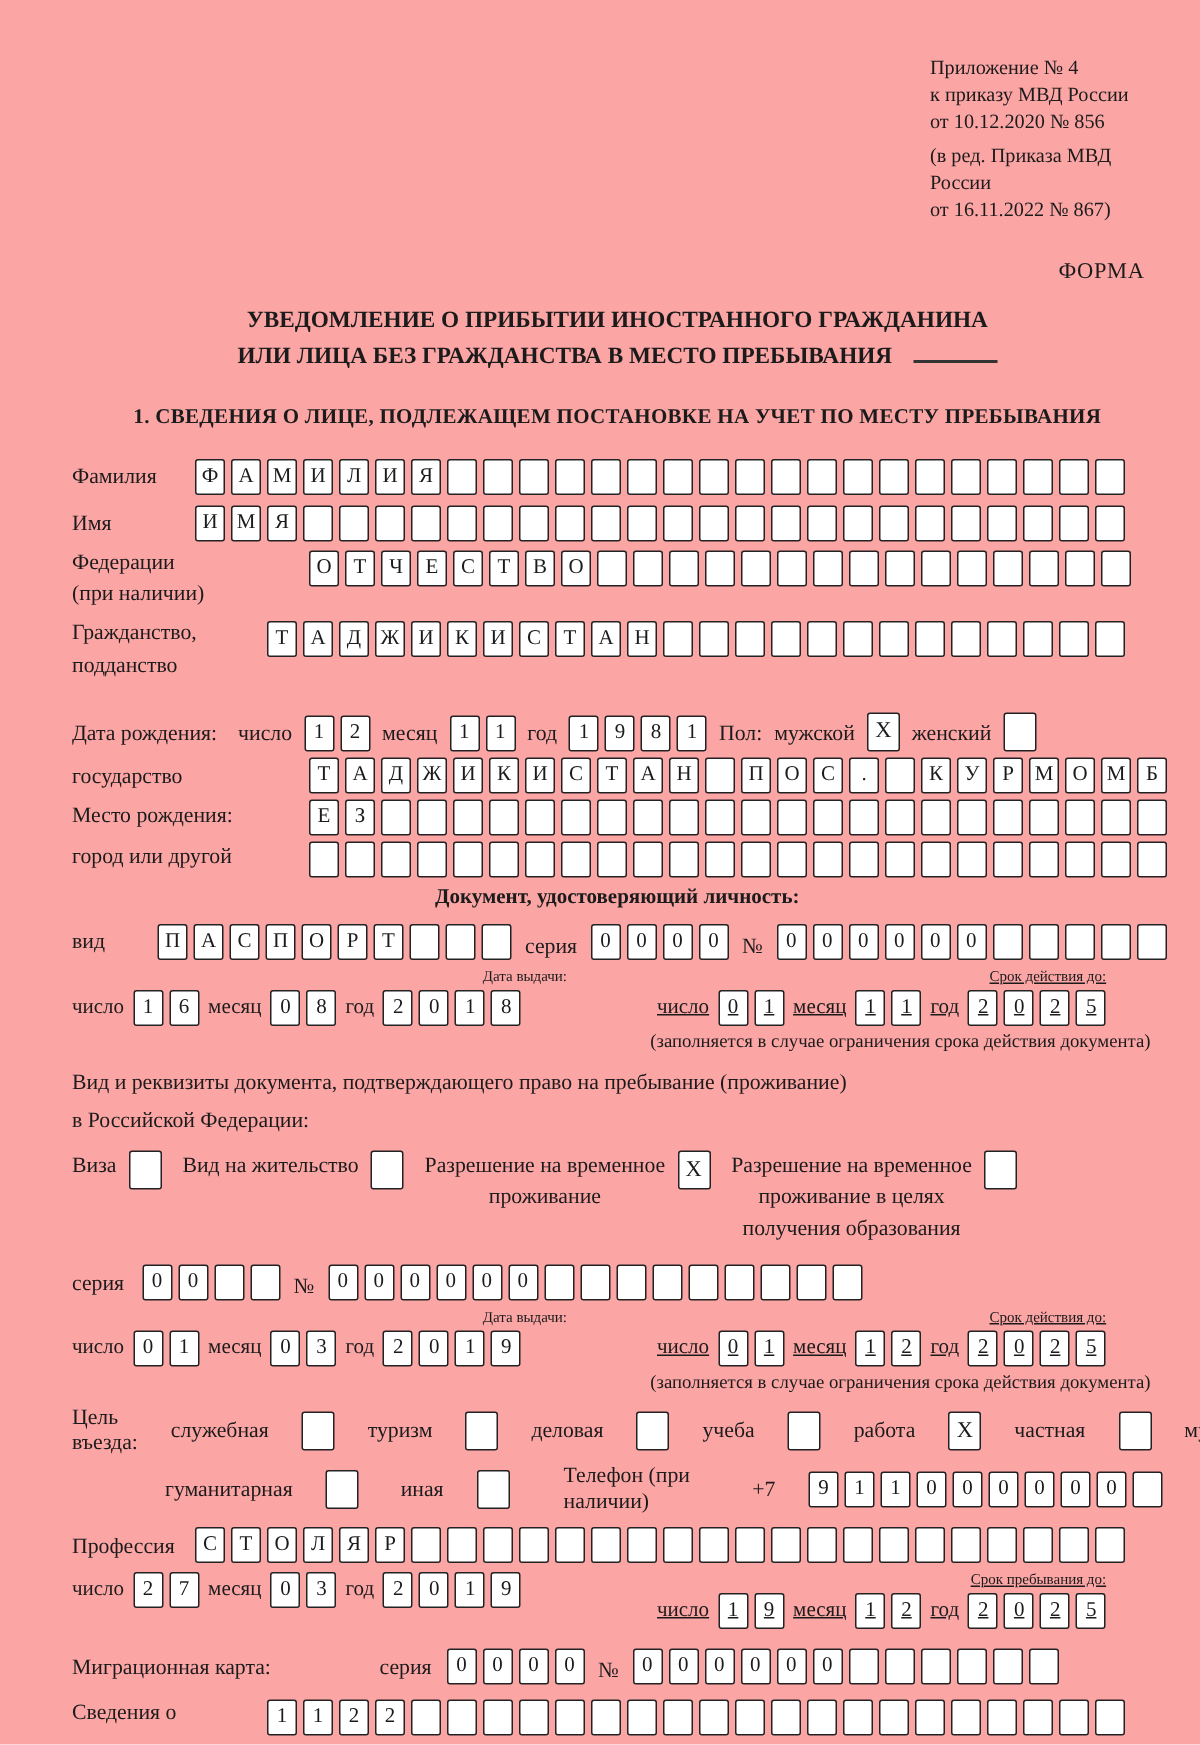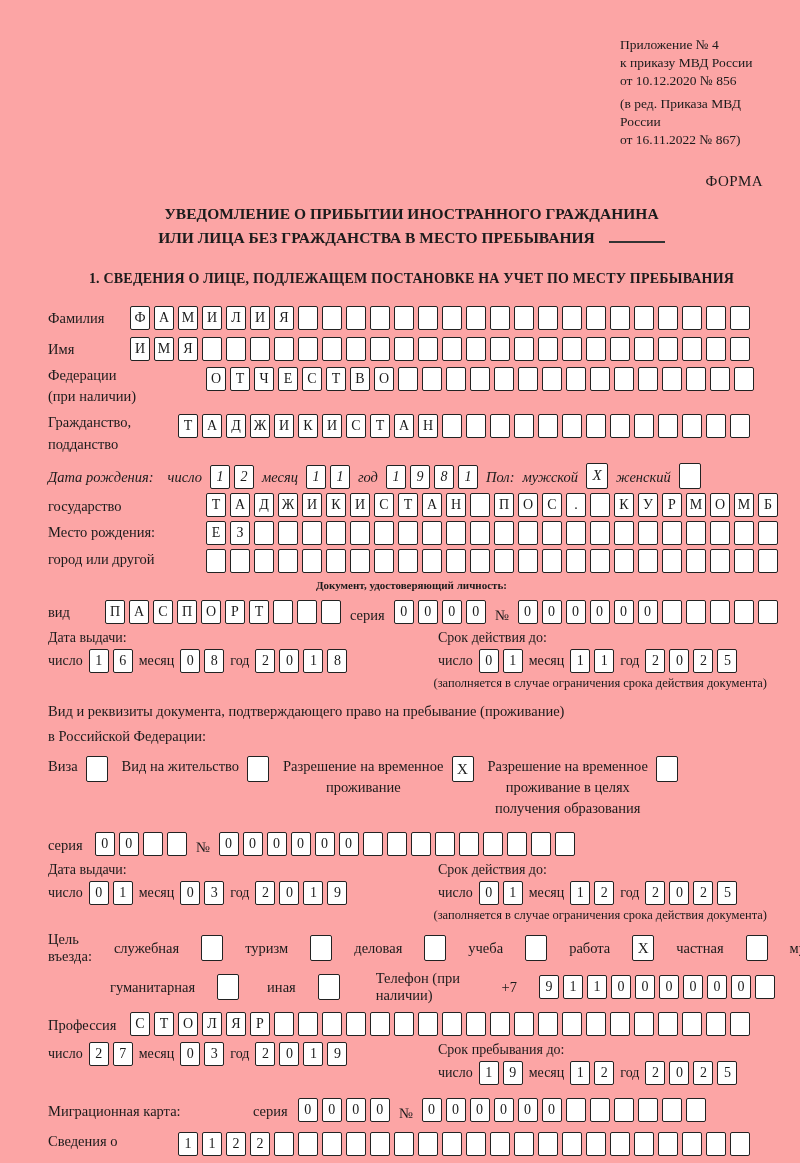--- a/index.html
+++ b/index.html
@@ -28,27 +28,27 @@
     font-size:14px; background:#fff;
   }
   .chk {
     width:22px; height:26px; flex:none;
     border:1.5px solid #222; border-radius:2px;
     display:inline-flex; align-items:center; justify-content:center;
     font-size:15px; background:#fff;
   }
   .stack { display:flex; flex-direction:column; gap:4px; }
 
-  .doc-heading { text-align:center; font-weight:bold; font-size:11px; margin:6px 0 6px 0; }
+  .doc-heading { text-align:center; font-weight:bold; font-size:14px; margin:6px 0 6px 0; }
   .inline-lbl { font-size:14.5px; margin:0 9px; flex:none; }
 
   .dates-row { display:flex; margin-top:6px; }
   .date-group { width:330px; }
-  .date-group.right { width:auto; margin-left:60px; }
-  .date-heading { text-align:left; font-size:14px; margin-bottom:3px; }
+  .date-group.right { width:auto; margin-left:60px;text-decoration:underline; }
+  .date-heading { text-align:right; font-size:10px; margin-bottom:3px; }
   .date-line { display:flex; align-items:center; gap:6px; font-size:14px; }
   .note { font-size:12.5px; text-align:right; padding-right:8px; margin-top:3px; margin-bottom:8px; }
 
   .intro { font-size:14.5px; line-height:1.7; }
   .permit-row { display:flex; align-items:flex-start; margin-top:8px; margin-bottom:10px; }
   .permit-opt { display:flex; align-items:flex-start; }
   .permit-opt .olabel { font-size:14.5px; line-height:1.45; }
   .permit-opt .olabel.center { text-align:center; }
   .gap8 { margin-right:8px; } .gap14 { margin-right:14px; }
 
@@ -201,21 +201,21 @@
         <span class="cell"></span>
         <span class="cell"></span>
         <span class="cell"></span>
         <span class="cell"></span>
         <span class="cell"></span>
         <span class="cell"></span>
         <span class="cell"></span>
       </div>
   </div>
 
-  <div class="frow" style="gap:8px; margin-top:6px;font-style:italic;">
+  <div class="frow" style="gap:8px; margin-top:18px;">
     <span class="flabel">Дата рождения:</span>
     <span class="flabel" style="margin-left:6px">число</span>
     <span class="boxes">
         <span class="cell">1</span>
         <span class="cell">2</span>
       </span>
     <span class="flabel">месяц</span>
     <span class="boxes">
         <span class="cell">1</span>
         <span class="cell">1</span>

